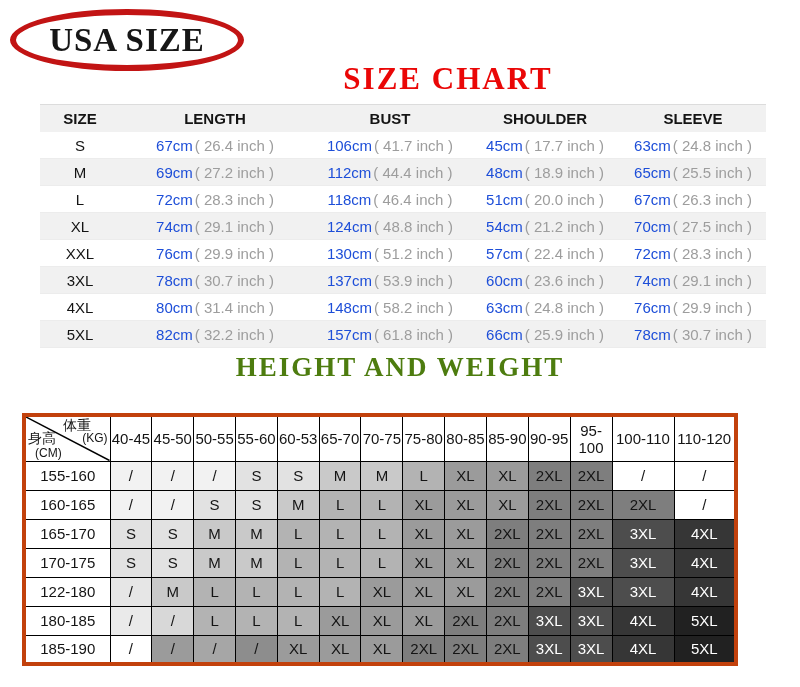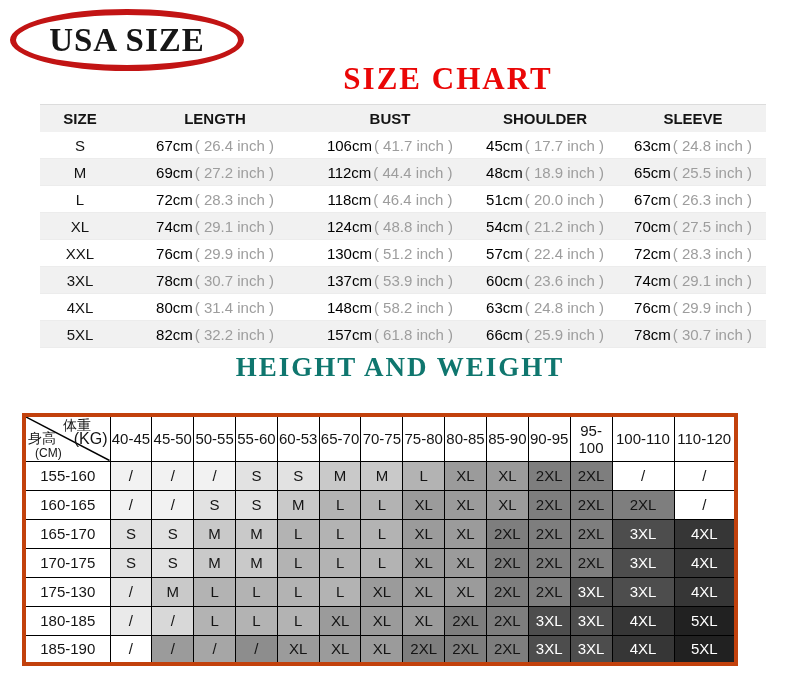--- a/index.html
+++ b/index.html
@@ -36,40 +36,40 @@
     border-collapse:collapse;table-layout:fixed;
     border-top:1px solid #dcdcdc;border-bottom:1px solid #dcdcdc;
   }
   #size-table th{
     background:#f1f1f1;font-weight:700;font-size:15px;color:#141414;
     height:27px;text-align:center;padding:0;
   }
   #size-table td{height:26px;text-align:center;font-size:15px;padding:0;white-space:nowrap;}
   #size-table tbody tr{border-bottom:1px solid #ececec;}
   #size-table tbody tr:nth-child(even){background:#f1f1f1;}
-  #size-table .cm{color:#000000;}
+  #size-table .cm{color:#1d4ed8;}
   #size-table .inch{color:#9d9d9d;margin-left:2px;}
 
   
   #hw-table{
     position:absolute;top:390px;left:22px;width:716px;
     border-collapse:collapse;table-layout:fixed;border:4px solid #c2410c;margin-top:23px;
   }
   #hw-table th,#hw-table td{
     border:1px solid #000;text-align:center;vertical-align:middle;
     font-size:15px;font-weight:400;color:#141414;padding:0;overflow:hidden;
   }
   #hw-table thead tr{height:46px;}
   #hw-table tbody tr{height:29px;}
   #hw-table .col-first{width:86px;}
   #hw-table .col-wide{width:62px;}
   .corner-cell{position:relative;background:#fff;}
   .corner-cell svg{position:absolute;left:0;top:0;width:100%;height:100%;display:block;}
   .corner-cell .wl{position:absolute;top:1px;left:37px;font-size:14px;line-height:14px;}
-  .corner-cell .wu{position:absolute;top:15px;right:2px;font-size:16px;line-height:13px;}
+  .corner-cell .wu{position:absolute;top:15px;right:2px;font-size:12px;line-height:13px;}
   .corner-cell .hl{position:absolute;top:14px;left:2px;font-size:14px;line-height:14px;text-align:right;}
   .corner-cell .hu{position:absolute;bottom:1px;left:9px;font-size:12px;line-height:13px;}
   .hw-row-label{background:#fff;}
 </style>
 </head>
 <body>
 
 <div class="page">
 
   <div class="usa-badge" style="border-color: rgb(194, 20, 20);">
@@ -148,21 +148,21 @@
         <tr>
           <td>5XL</td>
           <td><span class="cm">82cm</span><span class="inch">( 32.2 inch )</span></td>
           <td><span class="cm">157cm</span><span class="inch">( 61.8 inch )</span></td>
           <td><span class="cm">66cm</span><span class="inch">( 25.9 inch )</span></td>
           <td><span class="cm">78cm</span><span class="inch">( 30.7 inch )</span></td>
         </tr>
       </tbody>
   </table>
 
-  <h2 class="sub-title" style="color: #0f766e; text-align: center;">HEIGHT AND WEIGHT</h2>
+  <h2 class="sub-title" style="color: #4d7c0f; text-align: center;">HEIGHT AND WEIGHT</h2>
 
   <table id="hw-table">
     <colgroup>
         <col class="col-first">
         <col>
         <col>
         <col>
         <col>
         <col>
         <col>
@@ -265,21 +265,21 @@
           <td style="background: rgb(179, 179, 179); color: rgb(20, 20, 20);">L</td>
           <td style="background: rgb(155, 155, 155); color: rgb(20, 20, 20);">XL</td>
           <td style="background: rgb(155, 155, 155); color: rgb(20, 20, 20);">XL</td>
           <td style="background: rgb(126, 126, 126); color: rgb(20, 20, 20);">2XL</td>
           <td style="background: rgb(126, 126, 126); color: rgb(20, 20, 20);">2XL</td>
           <td style="background: rgb(126, 126, 126); color: rgb(20, 20, 20);">2XL</td>
           <td style="background: rgb(77, 77, 77); color: rgb(255, 255, 255);">3XL</td>
           <td style="background: rgb(54, 54, 54); color: rgb(255, 255, 255);">4XL</td>
         </tr>
         <tr>
-          <th class="hw-row-label">175-130</th>
+          <th class="hw-row-label">122-180</th>
           <td style="background: rgb(230, 230, 230); color: rgb(20, 20, 20);">/</td>
           <td style="background: rgb(201, 201, 201); color: rgb(20, 20, 20);">M</td>
           <td style="background: rgb(179, 179, 179); color: rgb(20, 20, 20);">L</td>
           <td style="background: rgb(179, 179, 179); color: rgb(20, 20, 20);">L</td>
           <td style="background: rgb(179, 179, 179); color: rgb(20, 20, 20);">L</td>
           <td style="background: rgb(179, 179, 179); color: rgb(20, 20, 20);">L</td>
           <td style="background: rgb(155, 155, 155); color: rgb(20, 20, 20);">XL</td>
           <td style="background: rgb(155, 155, 155); color: rgb(20, 20, 20);">XL</td>
           <td style="background: rgb(155, 155, 155); color: rgb(20, 20, 20);">XL</td>
           <td style="background: rgb(126, 126, 126); color: rgb(20, 20, 20);">2XL</td>

